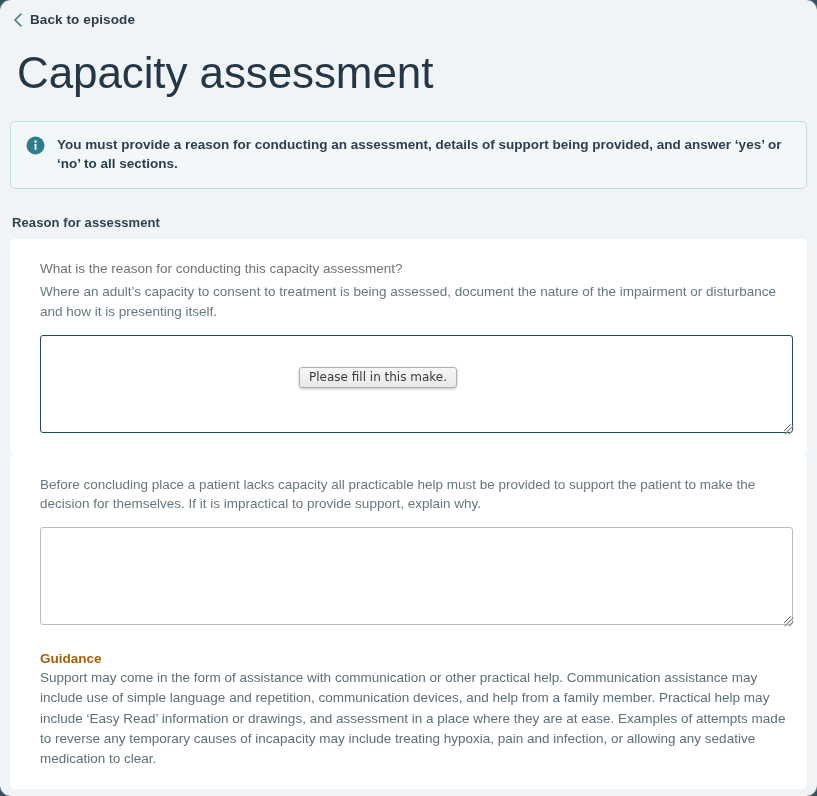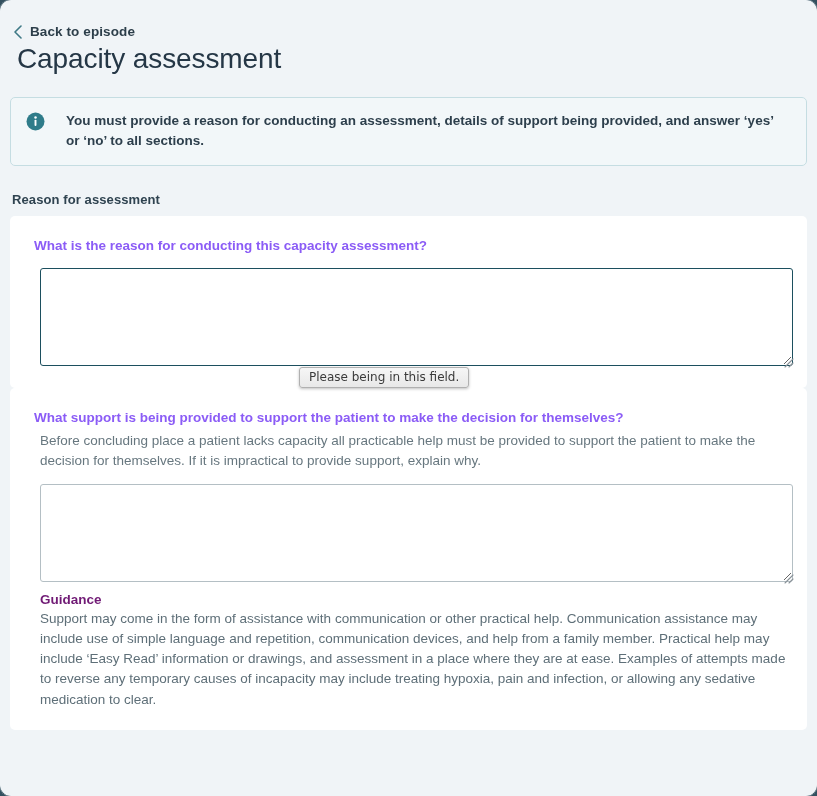--- a/index.html
+++ b/index.html
@@ -39,21 +39,21 @@
     height: 796px;
     padding: 0 10px;
     overflow: hidden;
   }
 
   
   .back-link {
     display: flex;
     align-items: center;
     gap: 7px;
-    margin-top: 24px;
+    margin-top: 12px;
     margin-left: 3px;
     text-decoration: none;
     cursor: pointer;
     width: max-content;
   }
   .back-chevron {
     display: block;
     width: 10px;
     height: 14px;
     color: #3f7986;
@@ -62,37 +62,37 @@
   .back-chevron svg { display: block; }
   .back-label {
     font-size: 13.5px;
     font-weight: bold;
     color: #2c3e4a;
     letter-spacing: 0.1px;
   }
 
   
   .page-title {
-    font-size: 28px;
+    font-size: 44px;
     font-weight: normal;
     color: #253746;
-    margin: 4px 0 0 7px;
+    margin: 21px 0 0 7px;
     letter-spacing: -0.1px;
     line-height: 1.15;
   }
 
   
   .info-banner {
     margin-top: 22px;
     background: #f2f7f9;
     border: 1px solid #c5dde2;
     border-radius: 5px;
     padding: 13px 16px 14px 15px;
     display: flex;
-    gap: 21px;
+    gap: 12px;
     align-items: flex-start;
   }
   .info-icon {
     flex: none;
     width: 19px;
     height: 19px;
     margin-top: 1px;
   }
   .info-icon svg { display: block; }
   .info-text {
@@ -114,23 +114,23 @@
 
   .card {
     background: #ffffff;
     border-radius: 5px;
     padding: 20px 20px 22px 20px;
   }
   .card.tall { padding-bottom: 20px; }
 
   .q-label {
     font-size: 13.5px;
-    font-weight: bold;
-    color: #8b5cf6;
-    margin: 0 0 3px 4px;
+    font-weight: normal;
+    color: #737373;
+    margin: 0 0 3px 10px;
     line-height: 1.45;
   }
   .q-hint {
     font-size: 13.5px;
     color: #67777f;
     margin: 0 0 0 10px;
     line-height: 1.47;
     max-width: 752px;
   }
 
@@ -175,22 +175,22 @@
     font-size: 12px;
     color: #3a3a3a;
     font-family: "DejaVu Sans", sans-serif;
     white-space: nowrap;
   }
 
   
   .guidance-title {
     font-size: 13.5px;
     font-weight: bold;
-    color: #701a75;
-    margin: 10px 0 2px 10px;
+    color: #a16207;
+    margin: 26px 0 2px 10px;
   }
   .guidance-body {
     font-size: 13.5px;
     color: #5e6f78;
     line-height: 1.5;
     margin: 0 0 0 10px;
     max-width: 752px;
   }
 
   
@@ -240,49 +240,49 @@
             <rect x="8.55" y="7.7" width="1.9" height="6.2" rx="0.9" fill="#ffffff"></rect>
             <circle cx="9.5" cy="5.4" r="1.25" fill="#ffffff"></circle>
           </svg>
         </span>
         <div class="info-text">You must provide a reason for conducting an assessment, details of support being provided, and answer ‘yes’ or ‘no’ to all sections.</div>
       </div>
 
       <div class="section-heading">Reason for assessment</div>
       <div class="card">
         <div class="q-label">What is the reason for conducting this capacity assessment?</div>
+        <div class="q-hint">Where an adult’s capacity to consent to treatment is being assessed, document the nature of the impairment or disturbance and how it is presenting itself.</div>
         <div class="ta-wrap">
           <textarea class="focused" rows="5" placeholder="" style=""></textarea>
           <span class="resize-grip" style="left:751px; top:86px;">
             <svg width="13" height="13" viewBox="0 0 13 13" xmlns="http://www.w3.org/2000/svg" aria-hidden="true">
               <path d="M12 4L4 12M12 8L8 12" stroke="#8a9399" stroke-width="1.1" stroke-linecap="round"></path>
             </svg>
           </span>
         </div>
       </div>
 
       <div class="card tall">
-        <div class="q-label">What support is being provided to support the patient to make the decision for themselves?</div>
         <div class="q-hint">Before concluding place a patient lacks capacity all practicable help must be provided to support the patient to make the decision for themselves. If it is impractical to provide support, explain why.</div>
         <div class="ta-wrap">
           <textarea rows="5" placeholder="" style=""></textarea>
           <span class="resize-grip" style="left:751px; top:86px;">
             <svg width="13" height="13" viewBox="0 0 13 13" xmlns="http://www.w3.org/2000/svg" aria-hidden="true">
               <path d="M12 4L4 12M12 8L8 12" stroke="#8a9399" stroke-width="1.1" stroke-linecap="round"></path>
             </svg>
           </span>
         </div>
         <div class="guidance-title">Guidance</div>
         <div class="guidance-body">Support may come in the form of assistance with communication or other practical help. Communication assistance may include use of simple language and repetition, communication devices, and help from a family member. Practical help may include ‘Easy Read’ information or drawings, and assessment in a place where they are at ease. Examples of attempts made to reverse any temporary causes of incapacity may include treating hypoxia, pain and infection, or allowing any sedative medication to clear.</div>
       </div>
 
     </div>
 
     <div class="validation-bubble">
-      <span>Please being in this field.</span>
+      <span>Please fill in this make.</span>
     </div>
 
     <div class="corner tl">
         <i></i>
       </div>
     <div class="corner tr">
         <i></i>
       </div>
     <div class="corner bl">
         <i></i>

